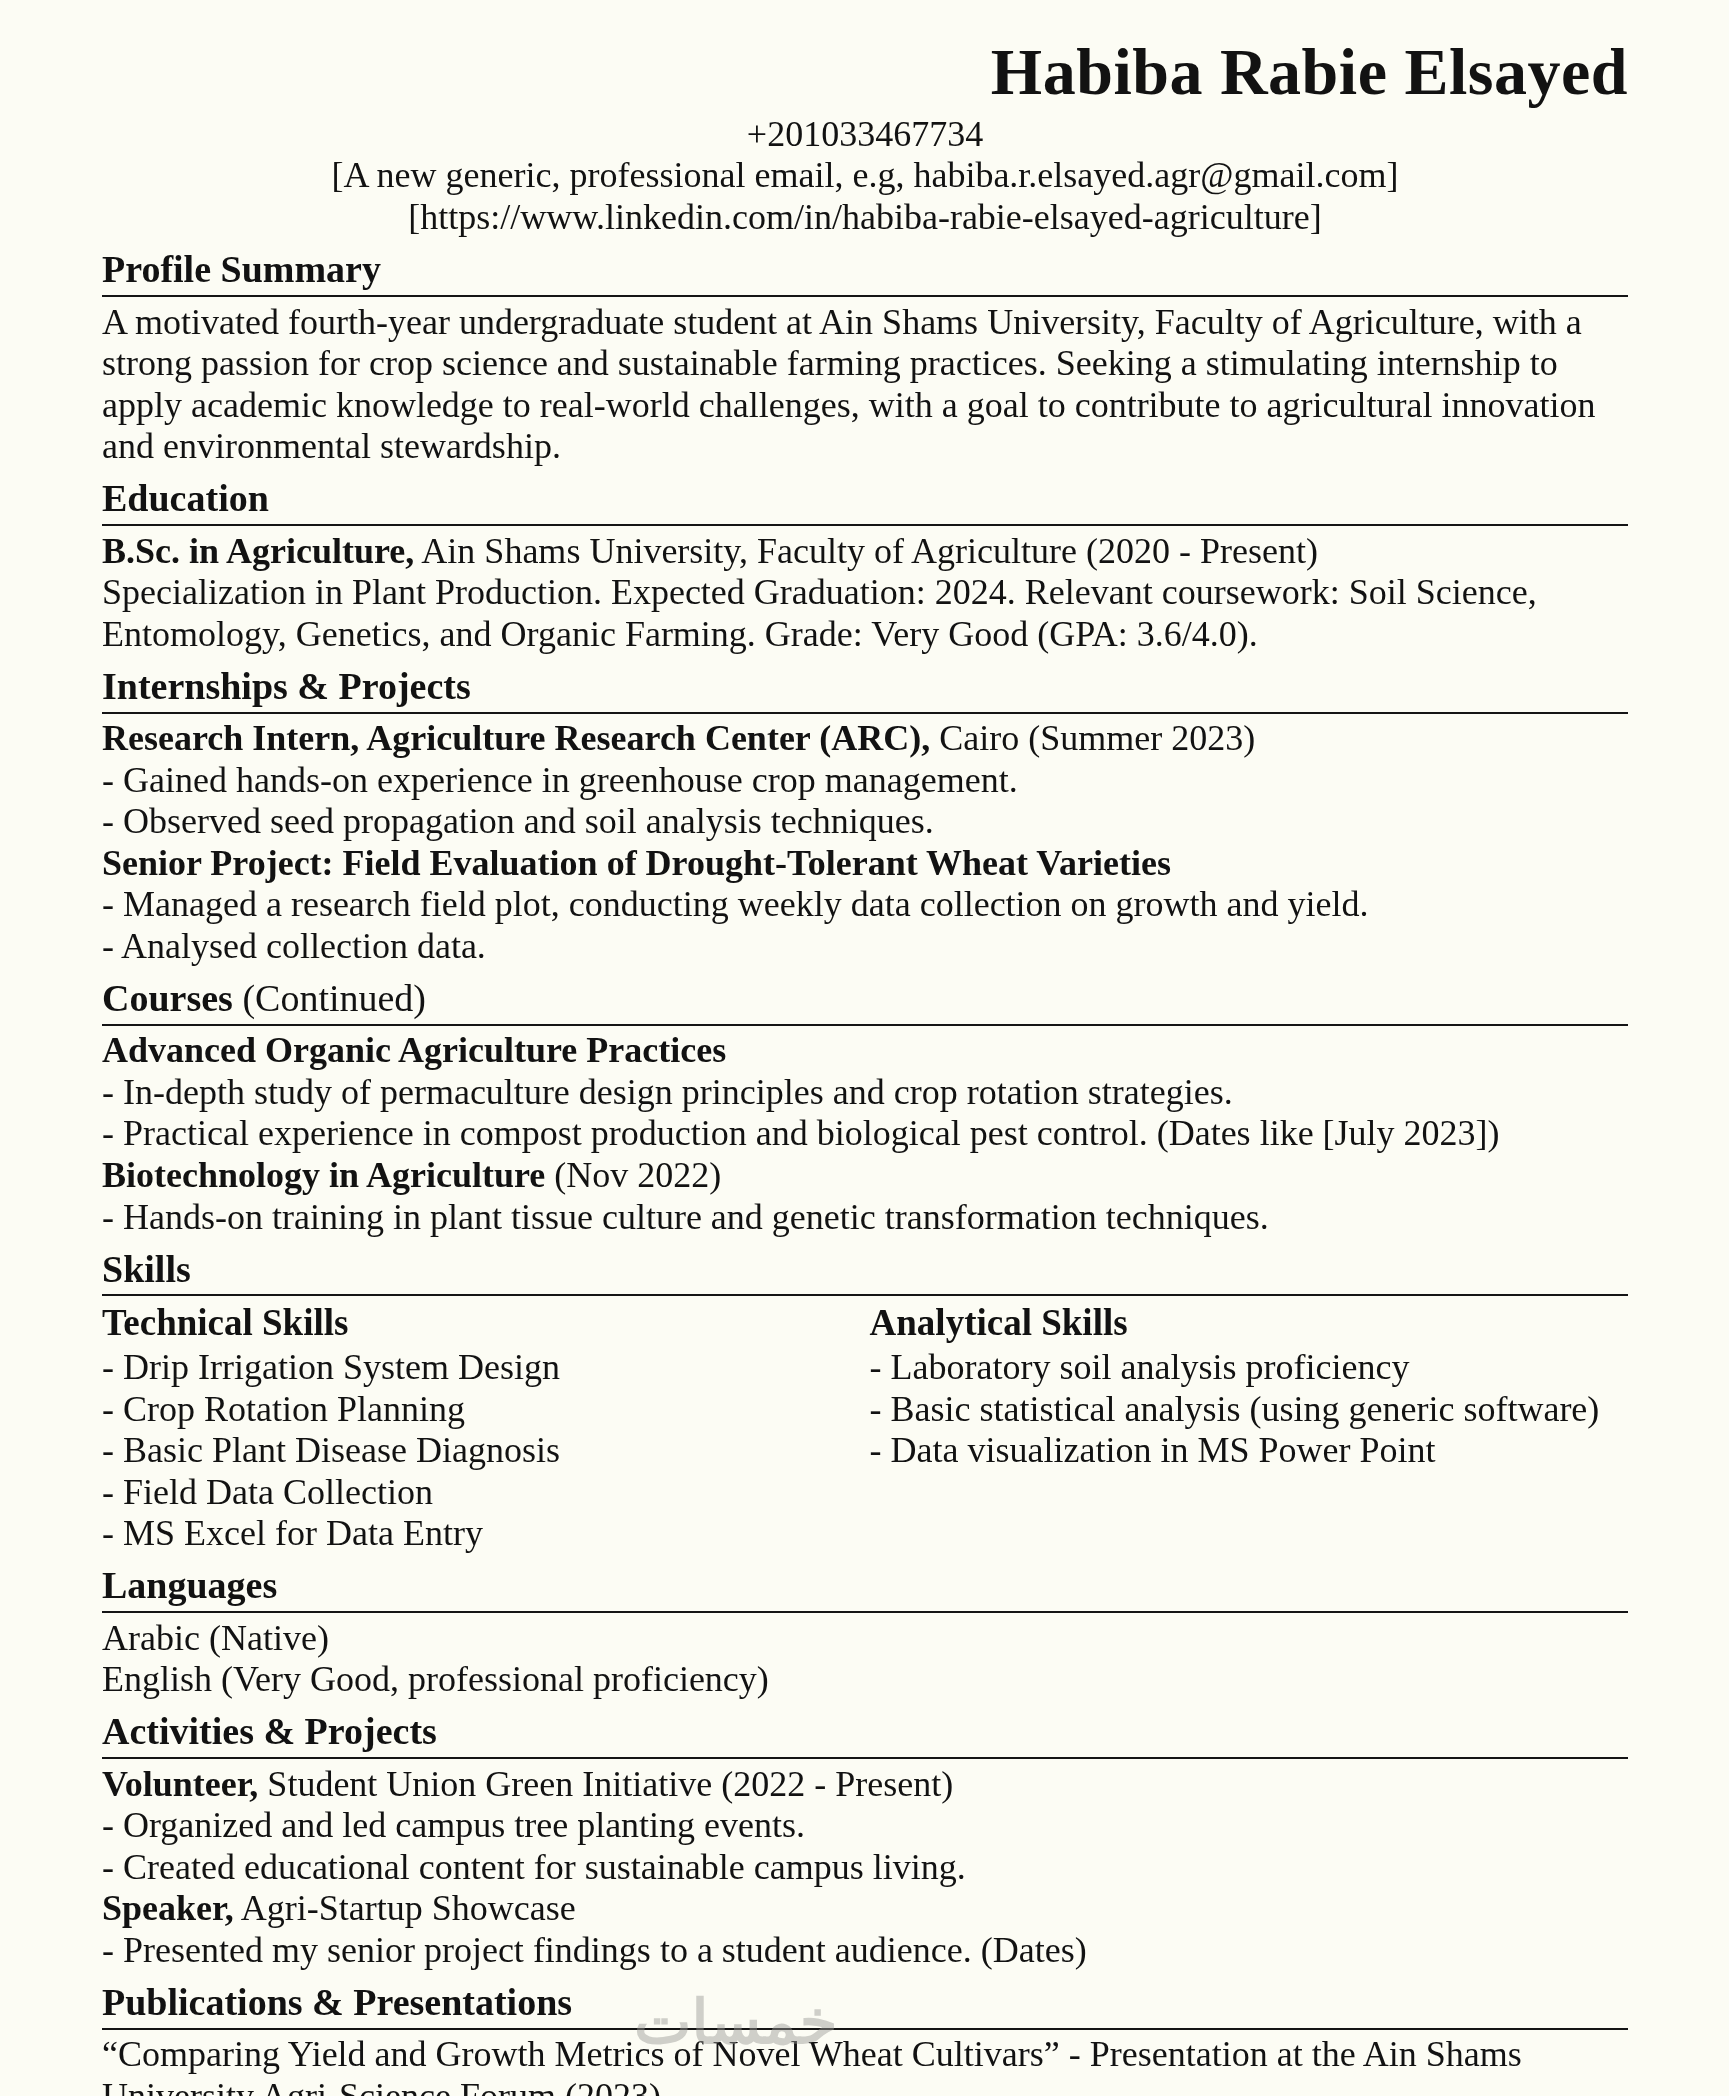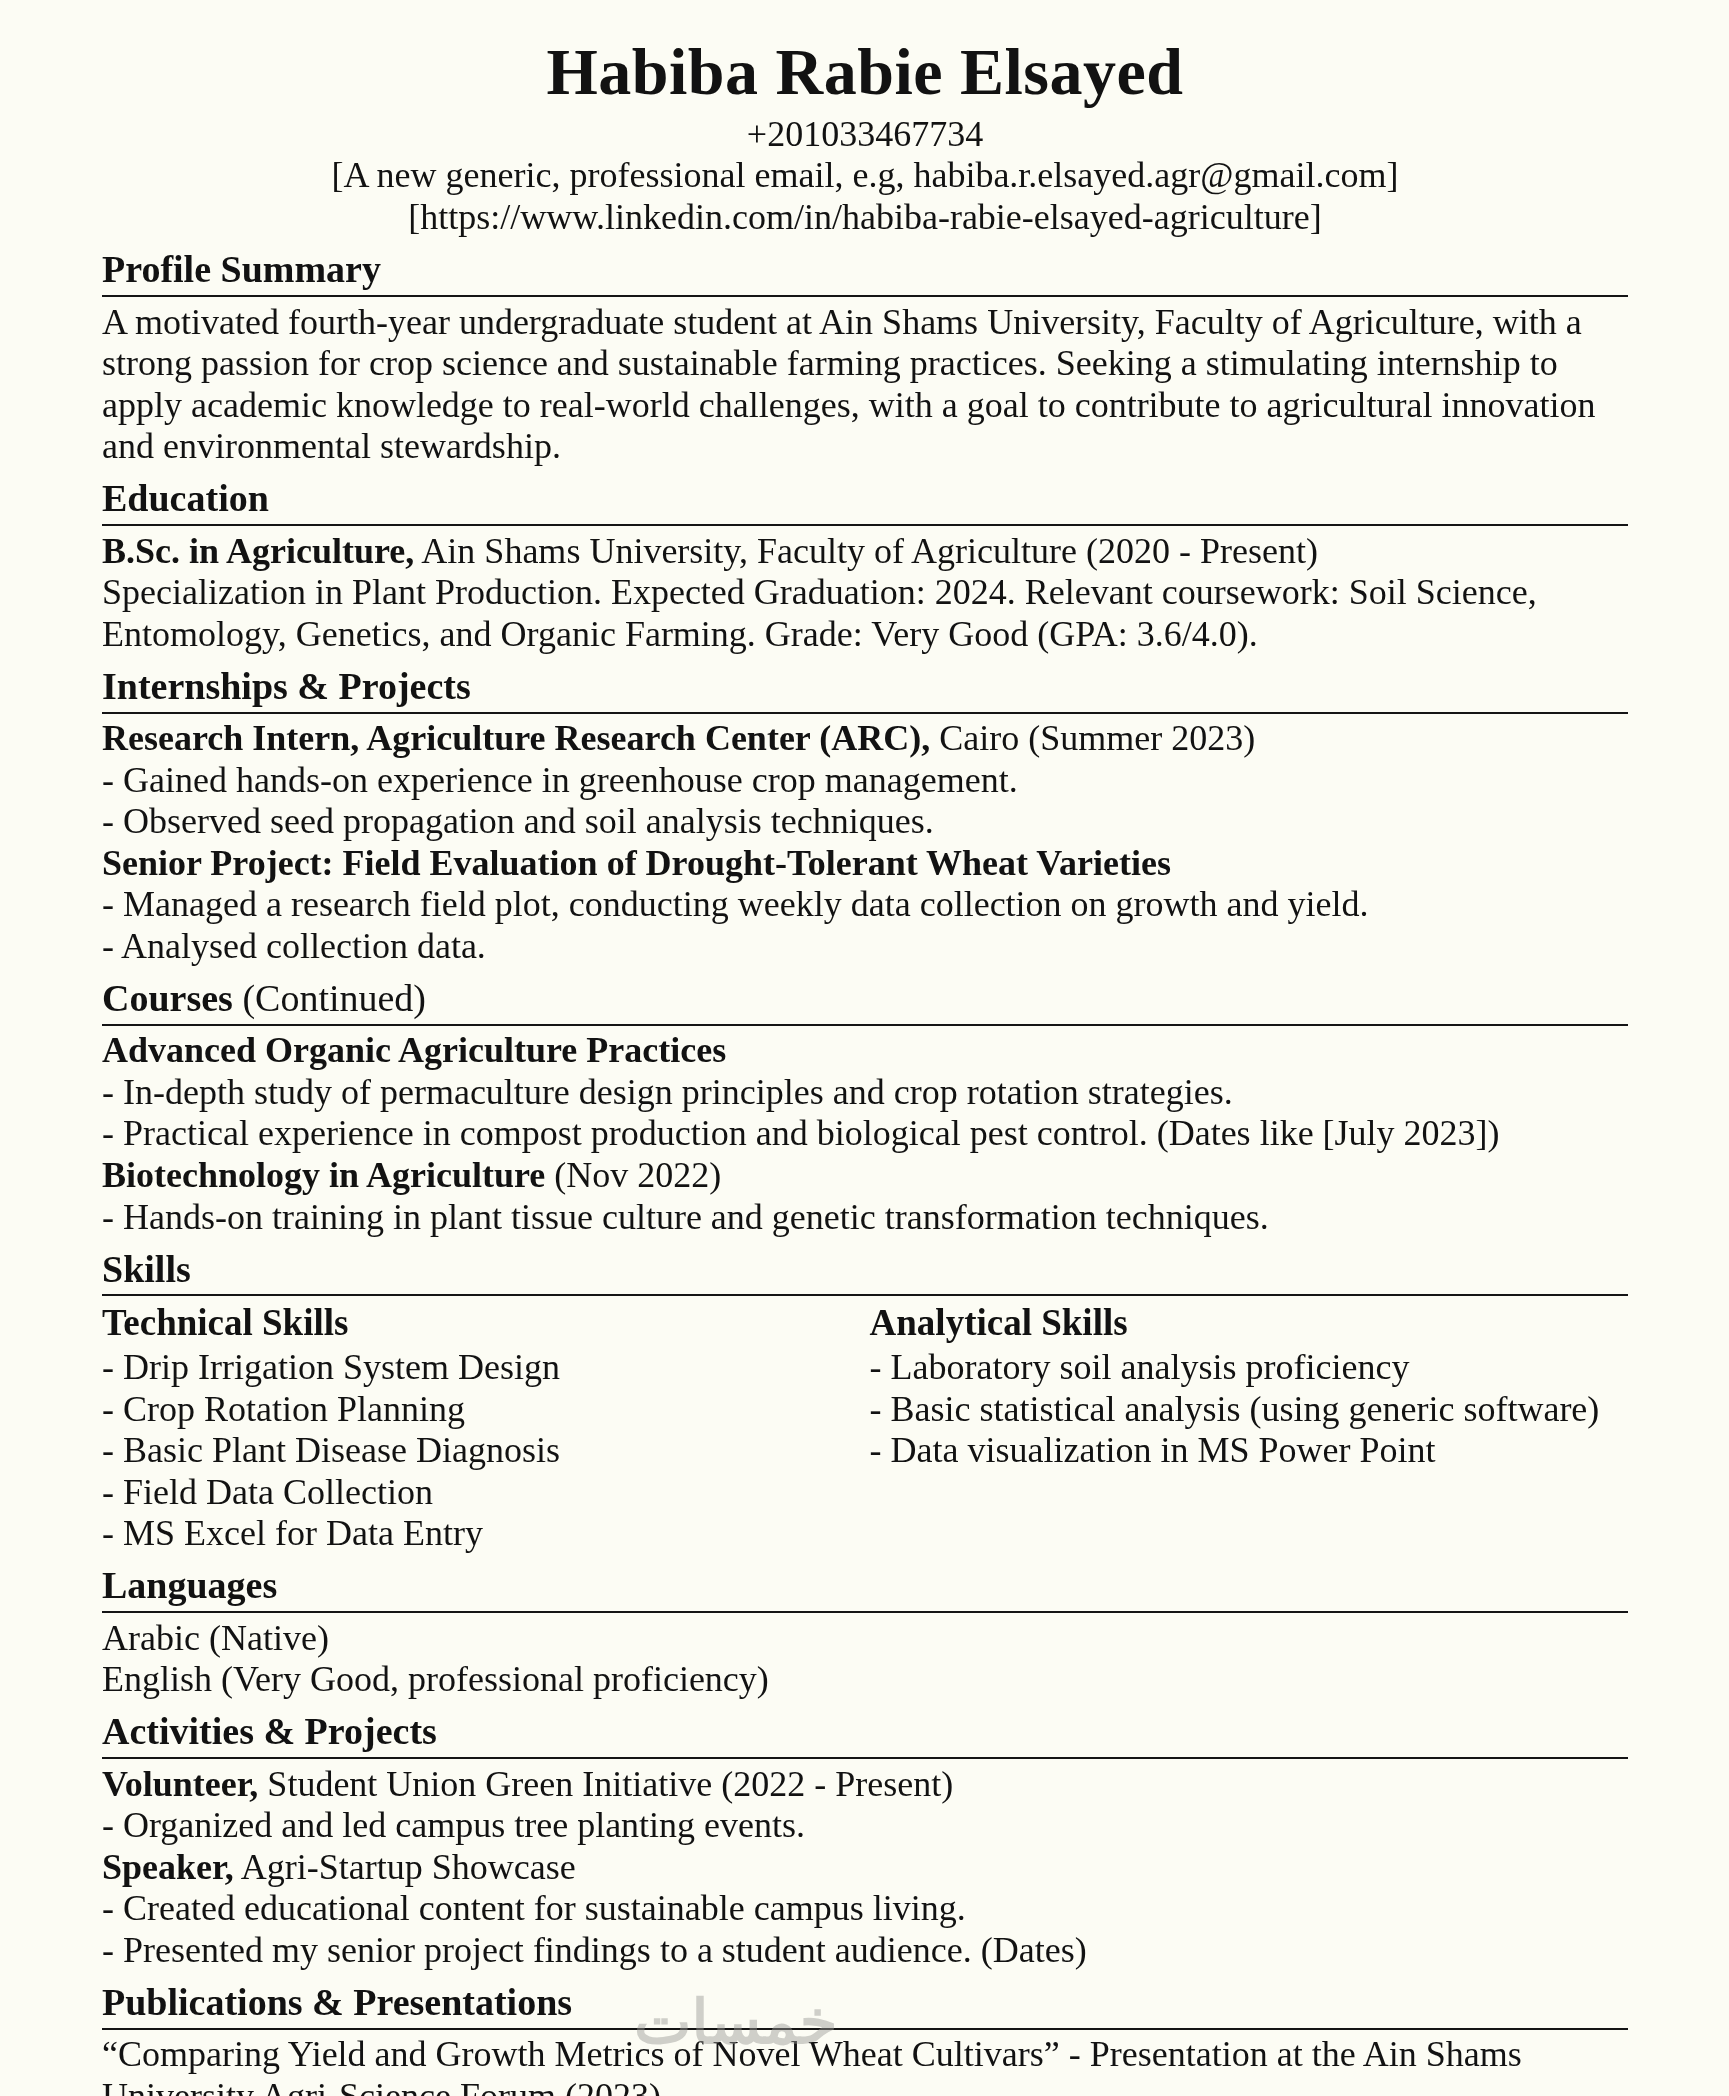--- a/index.html
+++ b/index.html
@@ -13,21 +13,21 @@
     position: relative;
     width: 1730px;
     min-height: 2097px;
     background: #fcfcf4;
     padding: 37px 102px 65px 102px;
     overflow: hidden;
   }
   .name {
     font-size: 66px;
     font-weight: 700;
-    text-align: center;
+    text-align: right;
     line-height: 1.05;
     margin-bottom: 7.4px;
     letter-spacing: 0.5px;
   }
   .contact {
     text-align: center;
     font-size: 36px;
     line-height: 1.16;
   }
   .sec-heading {
@@ -130,22 +130,22 @@
   <section>
     <div class="sec-heading">Languages</div>
     <div class="line">Arabic (Native)</div>
     <div class="line">English (Very Good, professional proficiency)</div>
   </section>
 
   <section>
     <div class="sec-heading">Activities &amp; Projects</div>
     <div class="line"><span class="b">Volunteer,</span><span> Student Union Green Initiative (2022 - Present)</span></div>
     <div class="line">- Organized and led campus tree planting events.</div>
+    <div class="line">- Created educational content for sustainable campus living.</div>
     <div class="line"><span class="b">Speaker,</span><span> Agri-Startup Showcase</span></div>
-    <div class="line">- Created educational content for sustainable campus living.</div>
     <div class="line">- Presented my senior project findings to a student audience. (Dates)</div>
   </section>
 
   <section>
     <div class="sec-heading">Publications &amp; Presentations</div>
     <p class="body">“Comparing Yield and Growth Metrics of Novel Wheat Cultivars” - Presentation at the Ain Shams University Agri-Science Forum (2023).</p>
   </section>
 
   <div class="watermark">خمسات</div>
 

